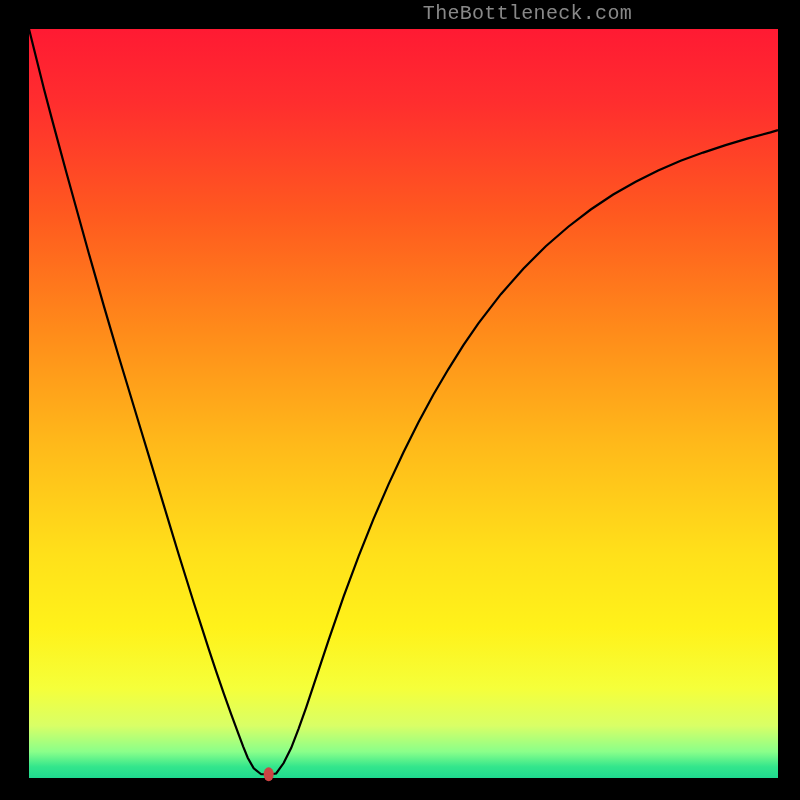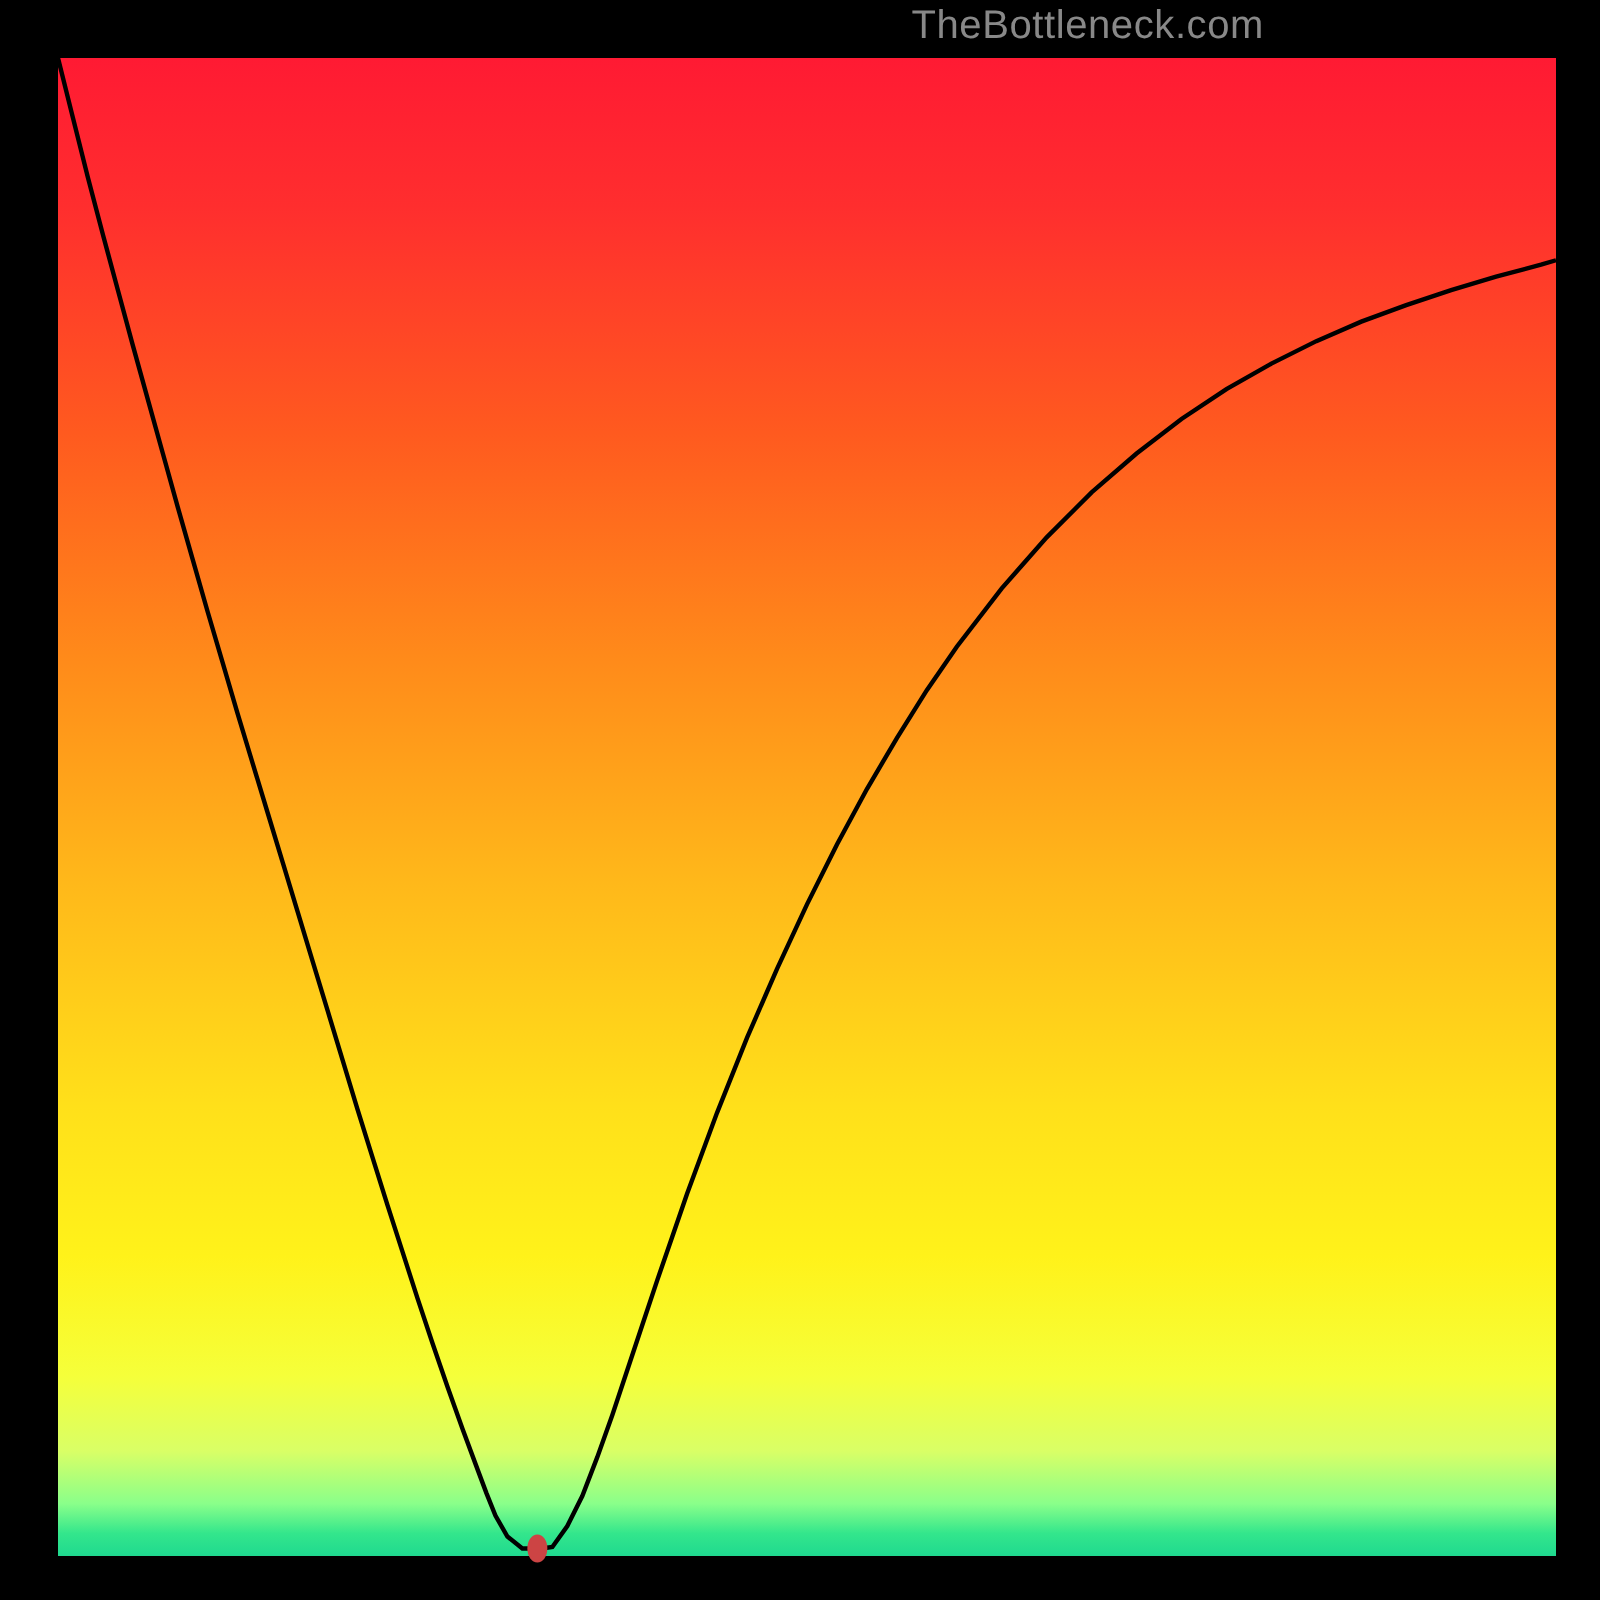--- a/index.html
+++ b/index.html
@@ -1,17 +1,17 @@
 <!DOCTYPE html>
 <html><head>
 <meta charset="utf-8">
 <style>
   * { margin: 0; padding: 0; box-sizing: border-box; }
   body { width: 800px; height: 800px; overflow: hidden; background: #000; font-family: Arial, sans-serif; }
-  .chart-container { position: relative; width: 640px; height: 800px; }
+  .chart-container { position: relative; width: 640px; height: 800px; font-family: Liberation Mono, monospace; }
   .watermark { position: absolute; top: 2px; right: 8px; color: #888; font-size: 20px; font-weight: 500; letter-spacing: 0.3px; }
   svg { display: block; }
 </style>
 </head>
 <body>
 
 <div class="chart-container">
   <div class="watermark">TheBottleneck.com</div>
   <svg id="chart-svg" width="800" height="800">
     <defs>

